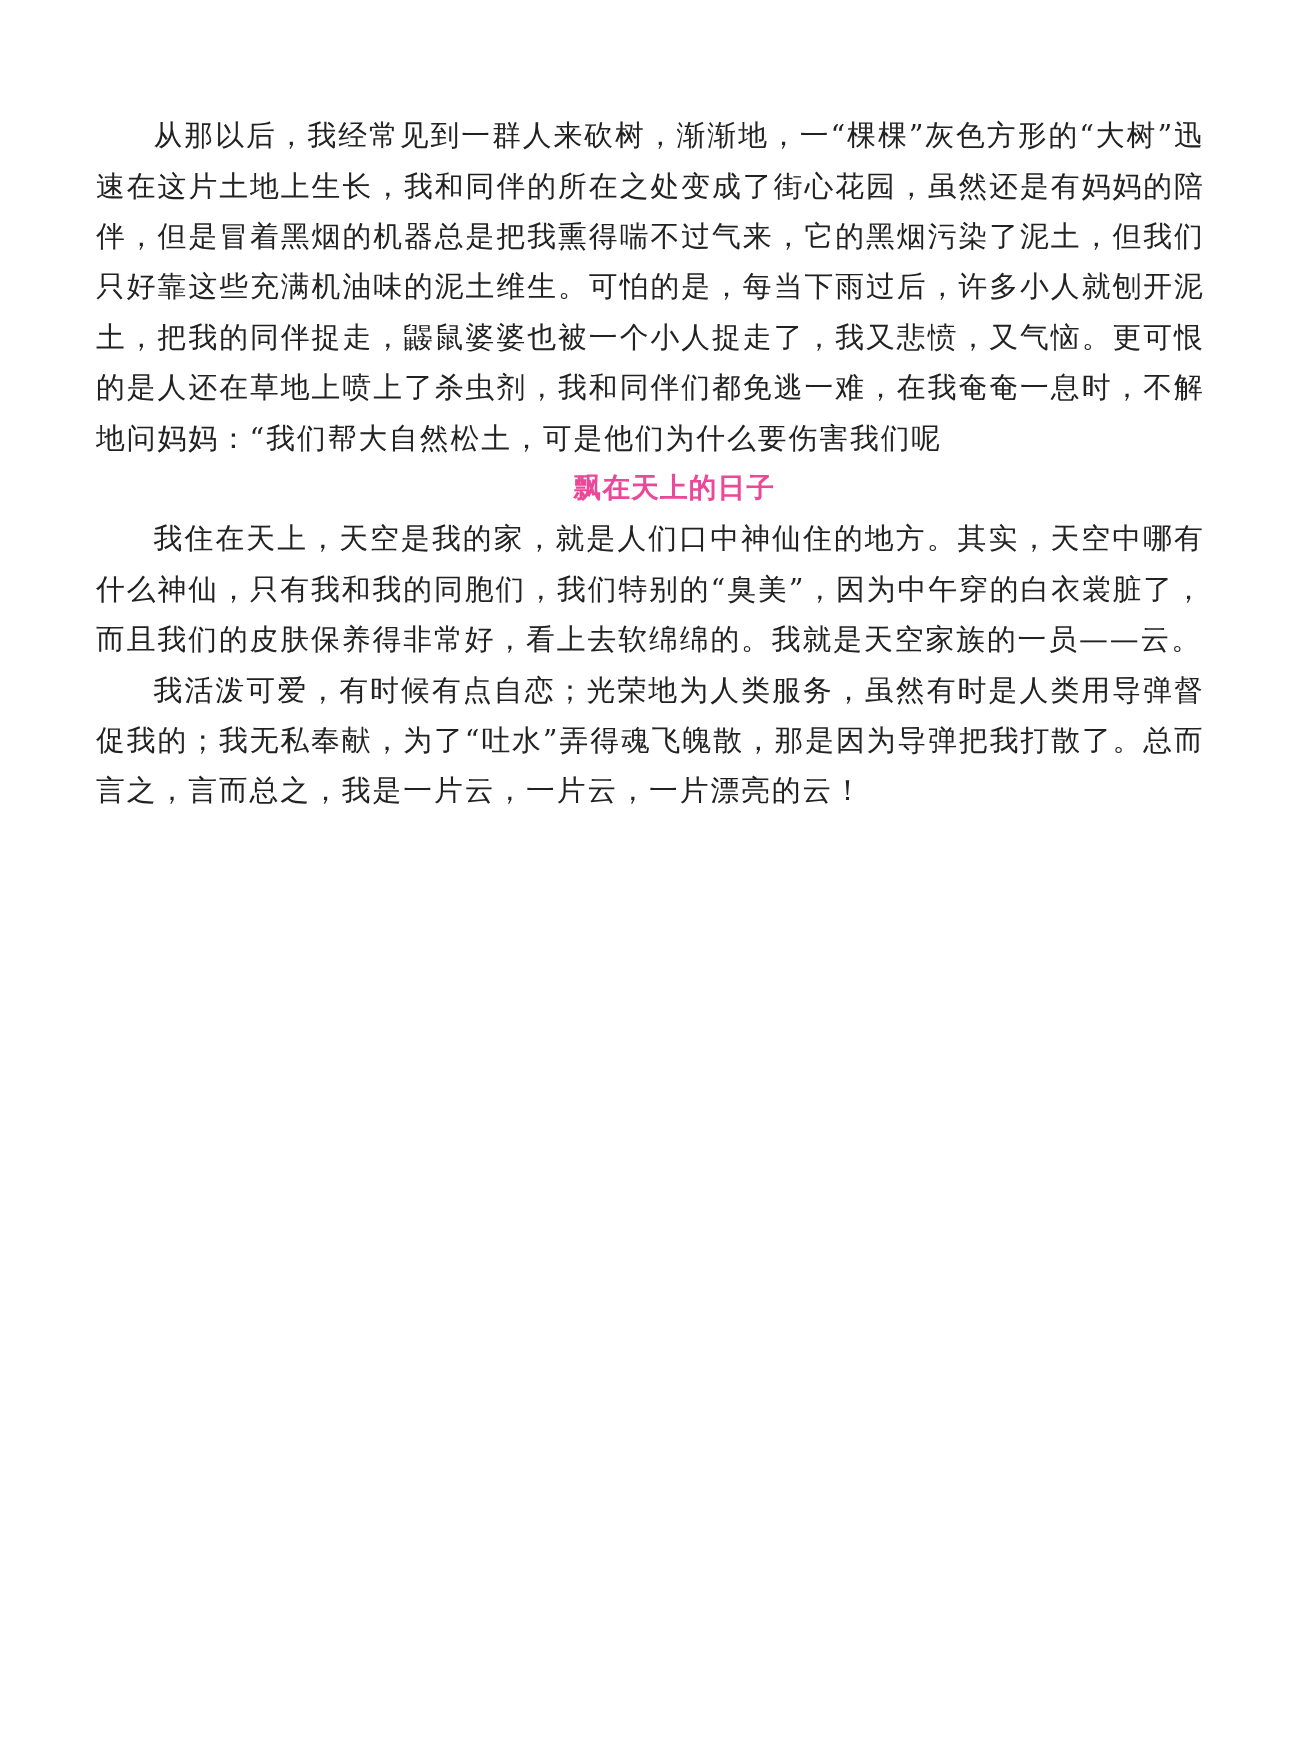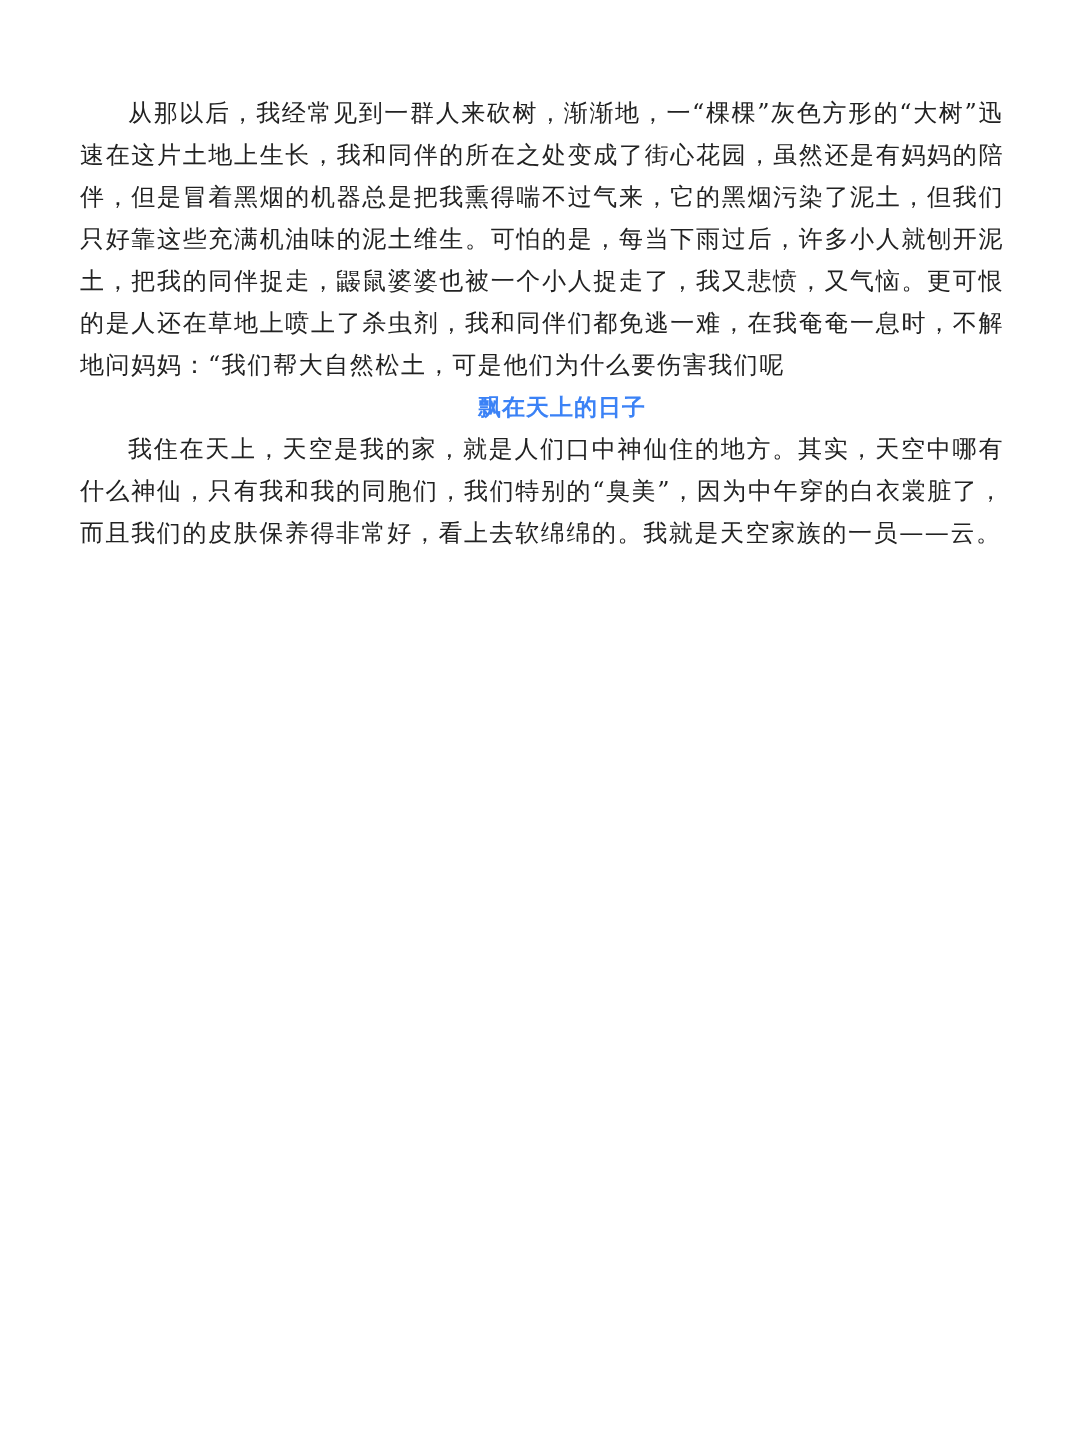--- a/index.html
+++ b/index.html
@@ -30,26 +30,27 @@
     text-align: justify;
     text-justify: inter-character;
   }
   .title {
     margin: 0;
     text-align: center;
     font-weight: bold;
     font-size: 23px;
     line-height: 42px;
     letter-spacing: 1px;
-    color: #3b82f6;
+    color: #ec4899;
     padding-left: 40px;
   }
 </style>
 </head>
 <body>
 
 <div class="page">
   <p class="para">从那以后，我经常见到一群人来砍树，渐渐地，一“棵棵”灰色方形的“大树”迅速在这片土地上生长，我和同伴的所在之处变成了街心花园，虽然还是有妈妈的陪伴，但是冒着黑烟的机器总是把我熏得喘不过气来，它的黑烟污染了泥土，但我们只好靠这些充满机油味的泥土维生。可怕的是，每当下雨过后，许多小人就刨开泥土，把我的同伴捉走，鼹鼠婆婆也被一个小人捉走了，我又悲愤，又气恼。更可恨的是人还在草地上喷上了杀虫剂，我和同伴们都免逃一难，在我奄奄一息时，不解地问妈妈：“我们帮大自然松土，可是他们为什么要伤害我们呢</p>
 
   <h2 class="title">飘在天上的日子</h2>
 
   <p class="para">我住在天上，天空是我的家，就是人们口中神仙住的地方。其实，天空中哪有什么神仙，只有我和我的同胞们，我们特别的“臭美”，因为中午穿的白衣裳脏了，而且我们的皮肤保养得非常好，看上去软绵绵的。我就是天空家族的一员——云。</p>
+  <p class="para">我活泼可爱，有时候有点自恋；光荣地为人类服务，虽然有时是人类用导弹督促我的；我无私奉献，为了“吐水”弄得魂飞魄散，那是因为导弹把我打散了。总而言之，言而总之，我是一片云，一片云，一片漂亮的云！</p>
 </div>
 
 </body></html>

